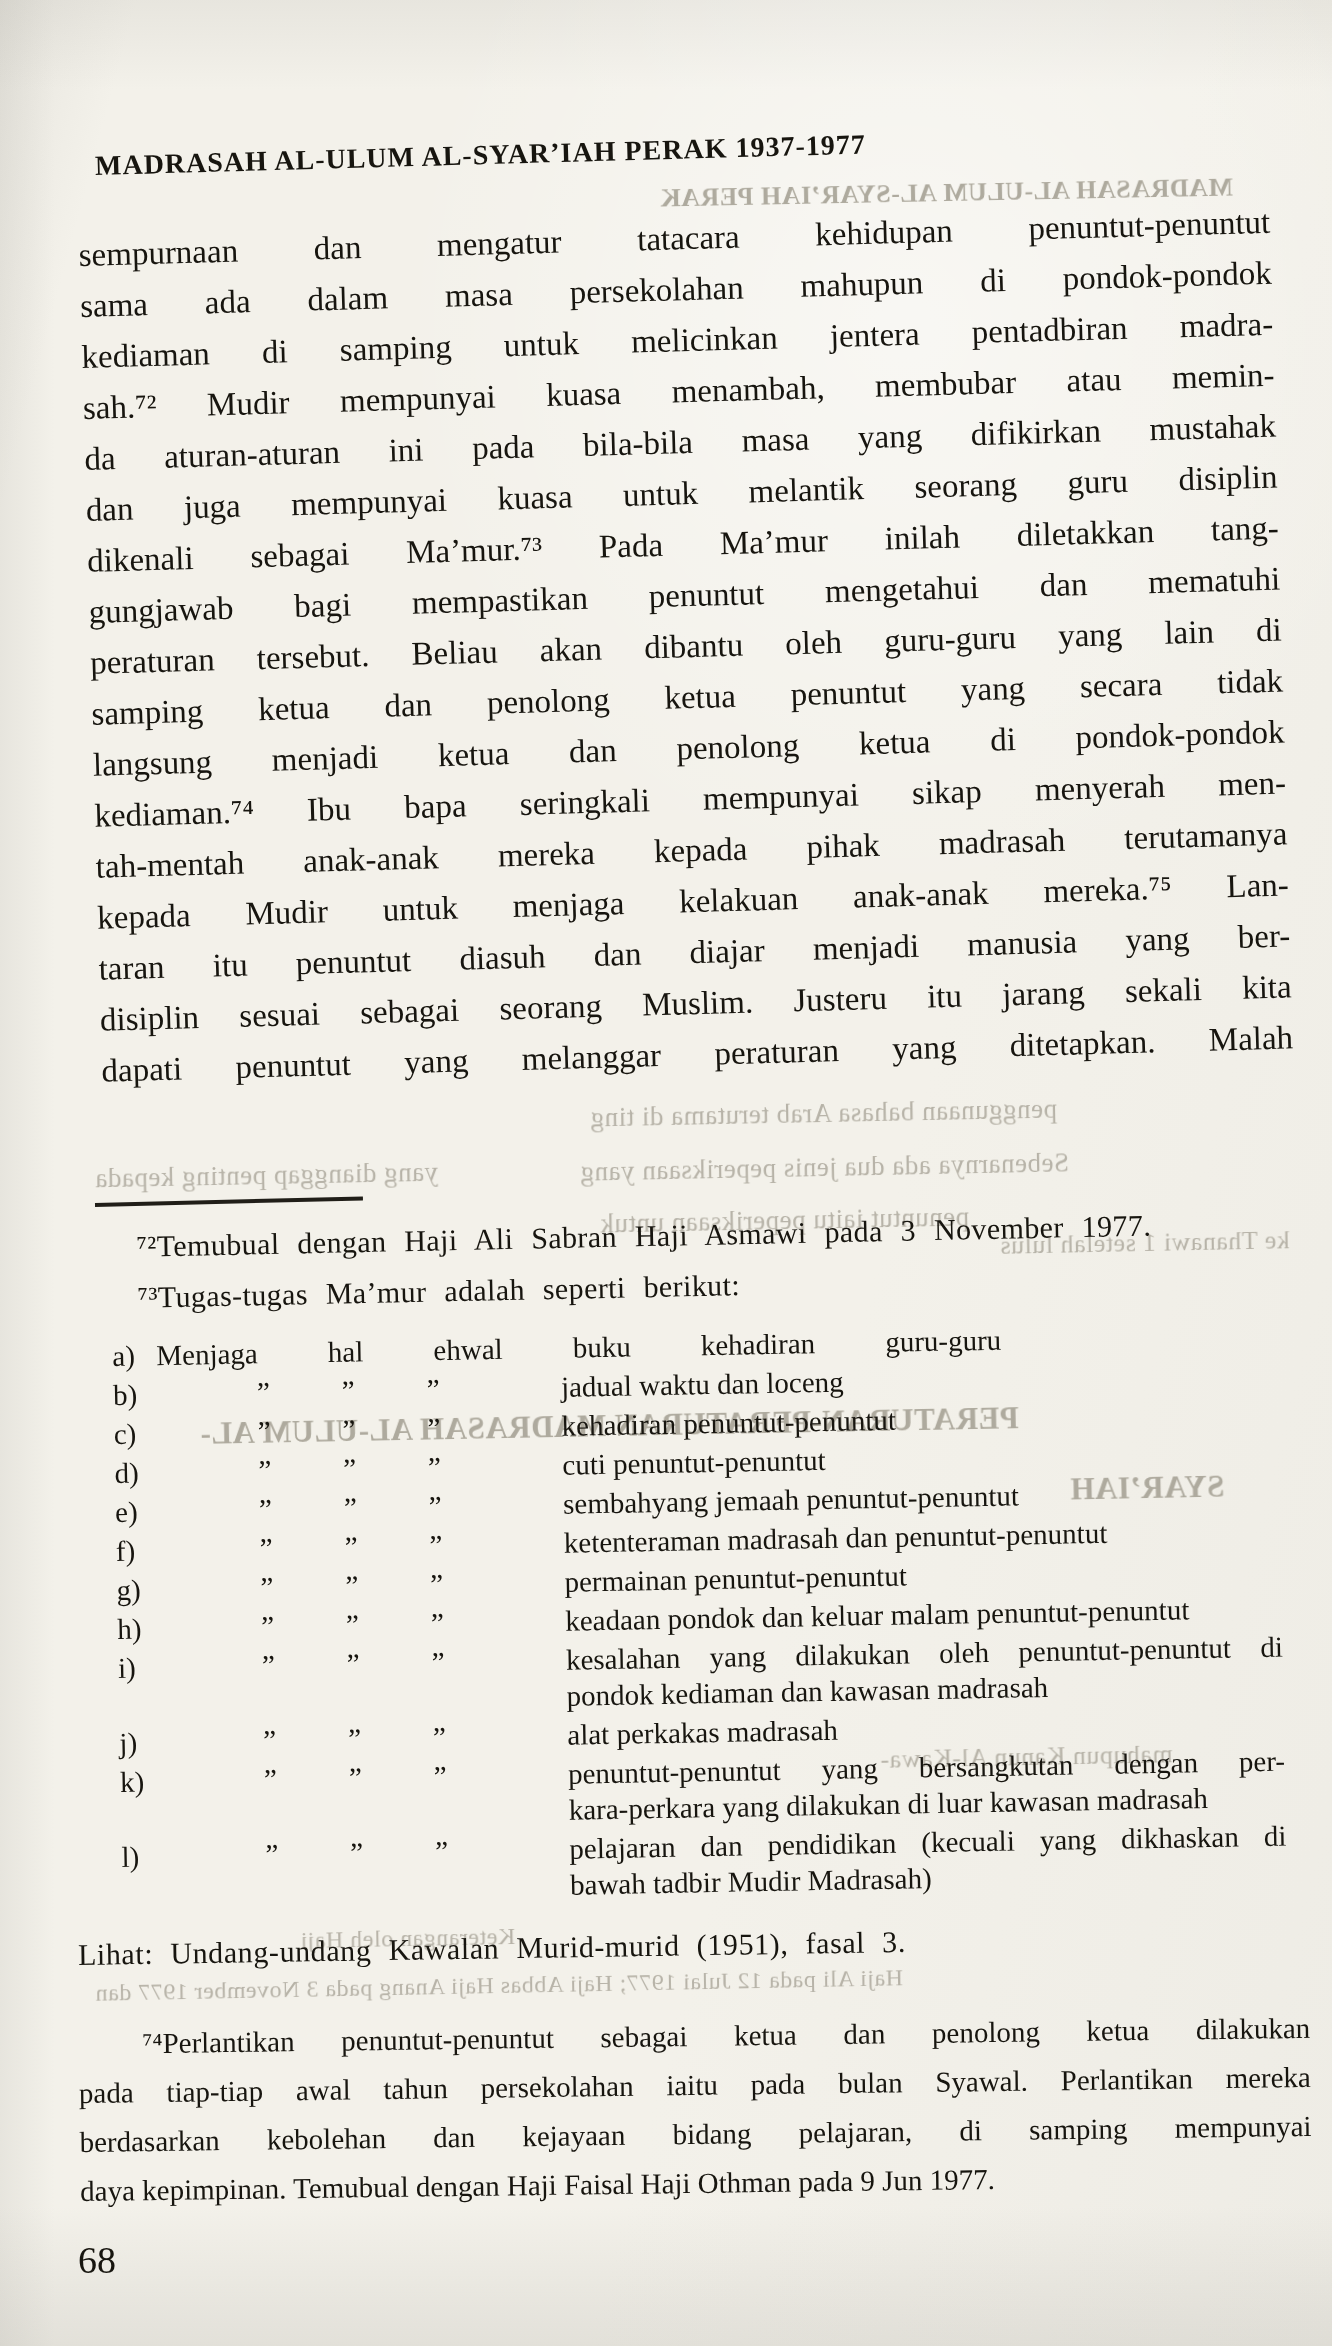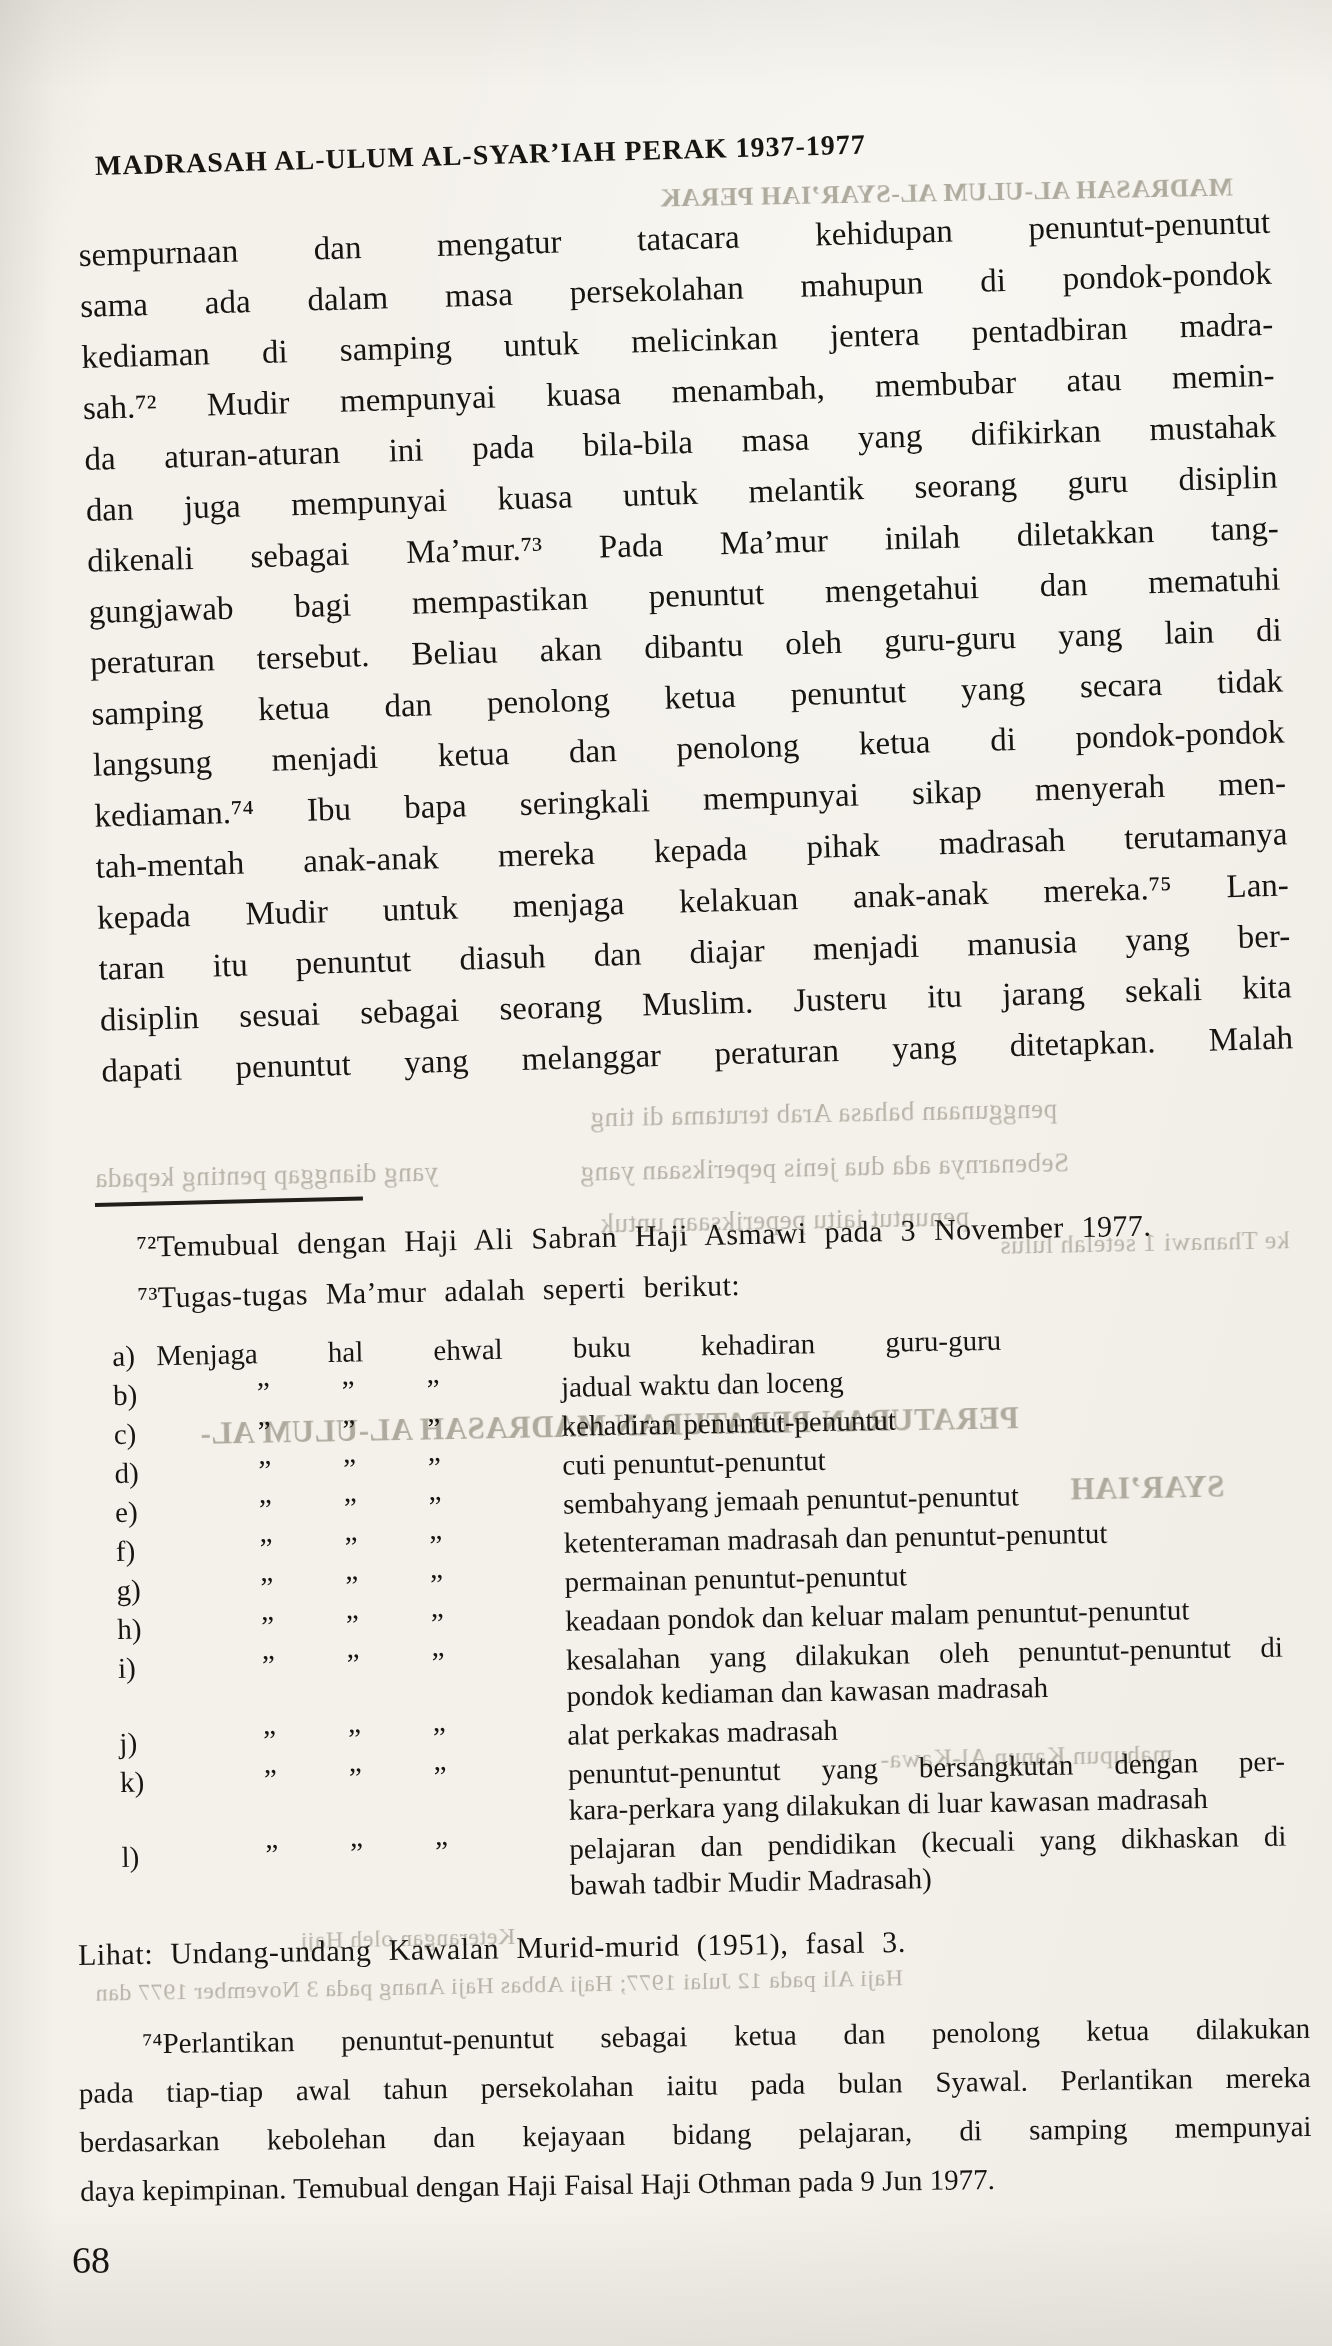--- a/index.html
+++ b/index.html
@@ -81,21 +81,21 @@
   
   .fn74{
     position:absolute;left:78px;top:2020px;width:1232px;
     font-size:29px;line-height:49px;
     transform:rotate(-0.75deg);transform-origin:left top;
   }
   .fline{text-align:justify;text-align-last:justify;}
   .fline.first{text-indent:64px;}
   .fline.last{text-align-last:left;}
   
-  .pagenum{position:absolute;left:72px;top:2238px;font-size:38px;text-align:center;}
+  .pagenum{position:absolute;left:78px;top:2238px;font-size:38px;text-align:center;}
 </style>
 </head>
 <body>
 
 <div class="page" style="--paper: #f3f1ea; --edge: #e7e5de; --ink: #17150f; --ghost: #b7b3a8;">
   <div class="shade"></div>
 
   <div>
       <div class="ghost gbold" style="left: 660px; top: 178px; font-size: 26px;">MADRASAH AL-ULUM AL-SYAR’IAH PERAK</div>
       <div class="ghost" style="left: 590px; top: 1098px; font-size: 27px;">penggunaan bahasa Arab terutama di ting</div>

